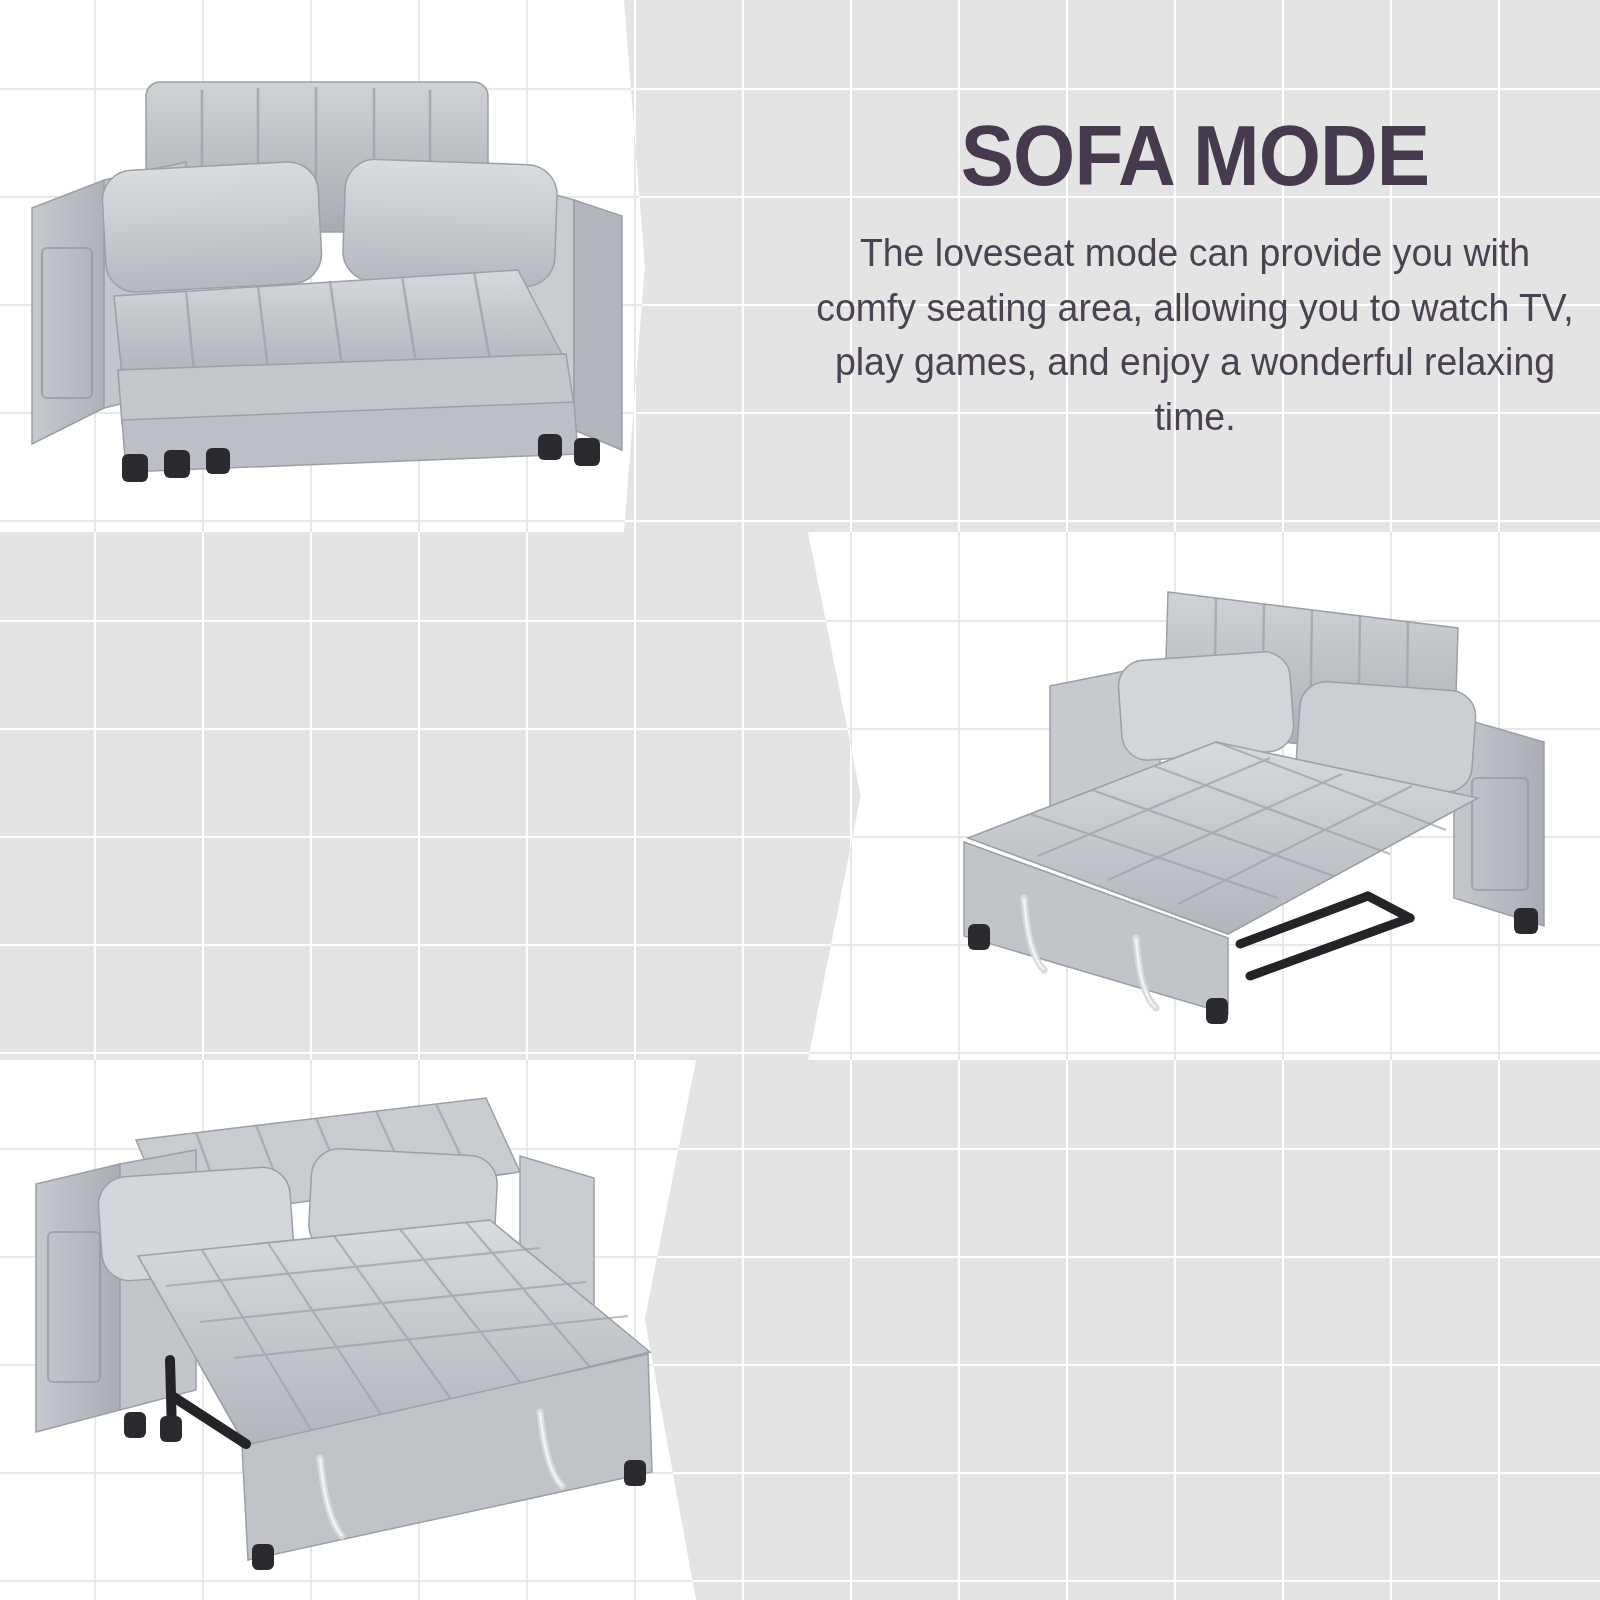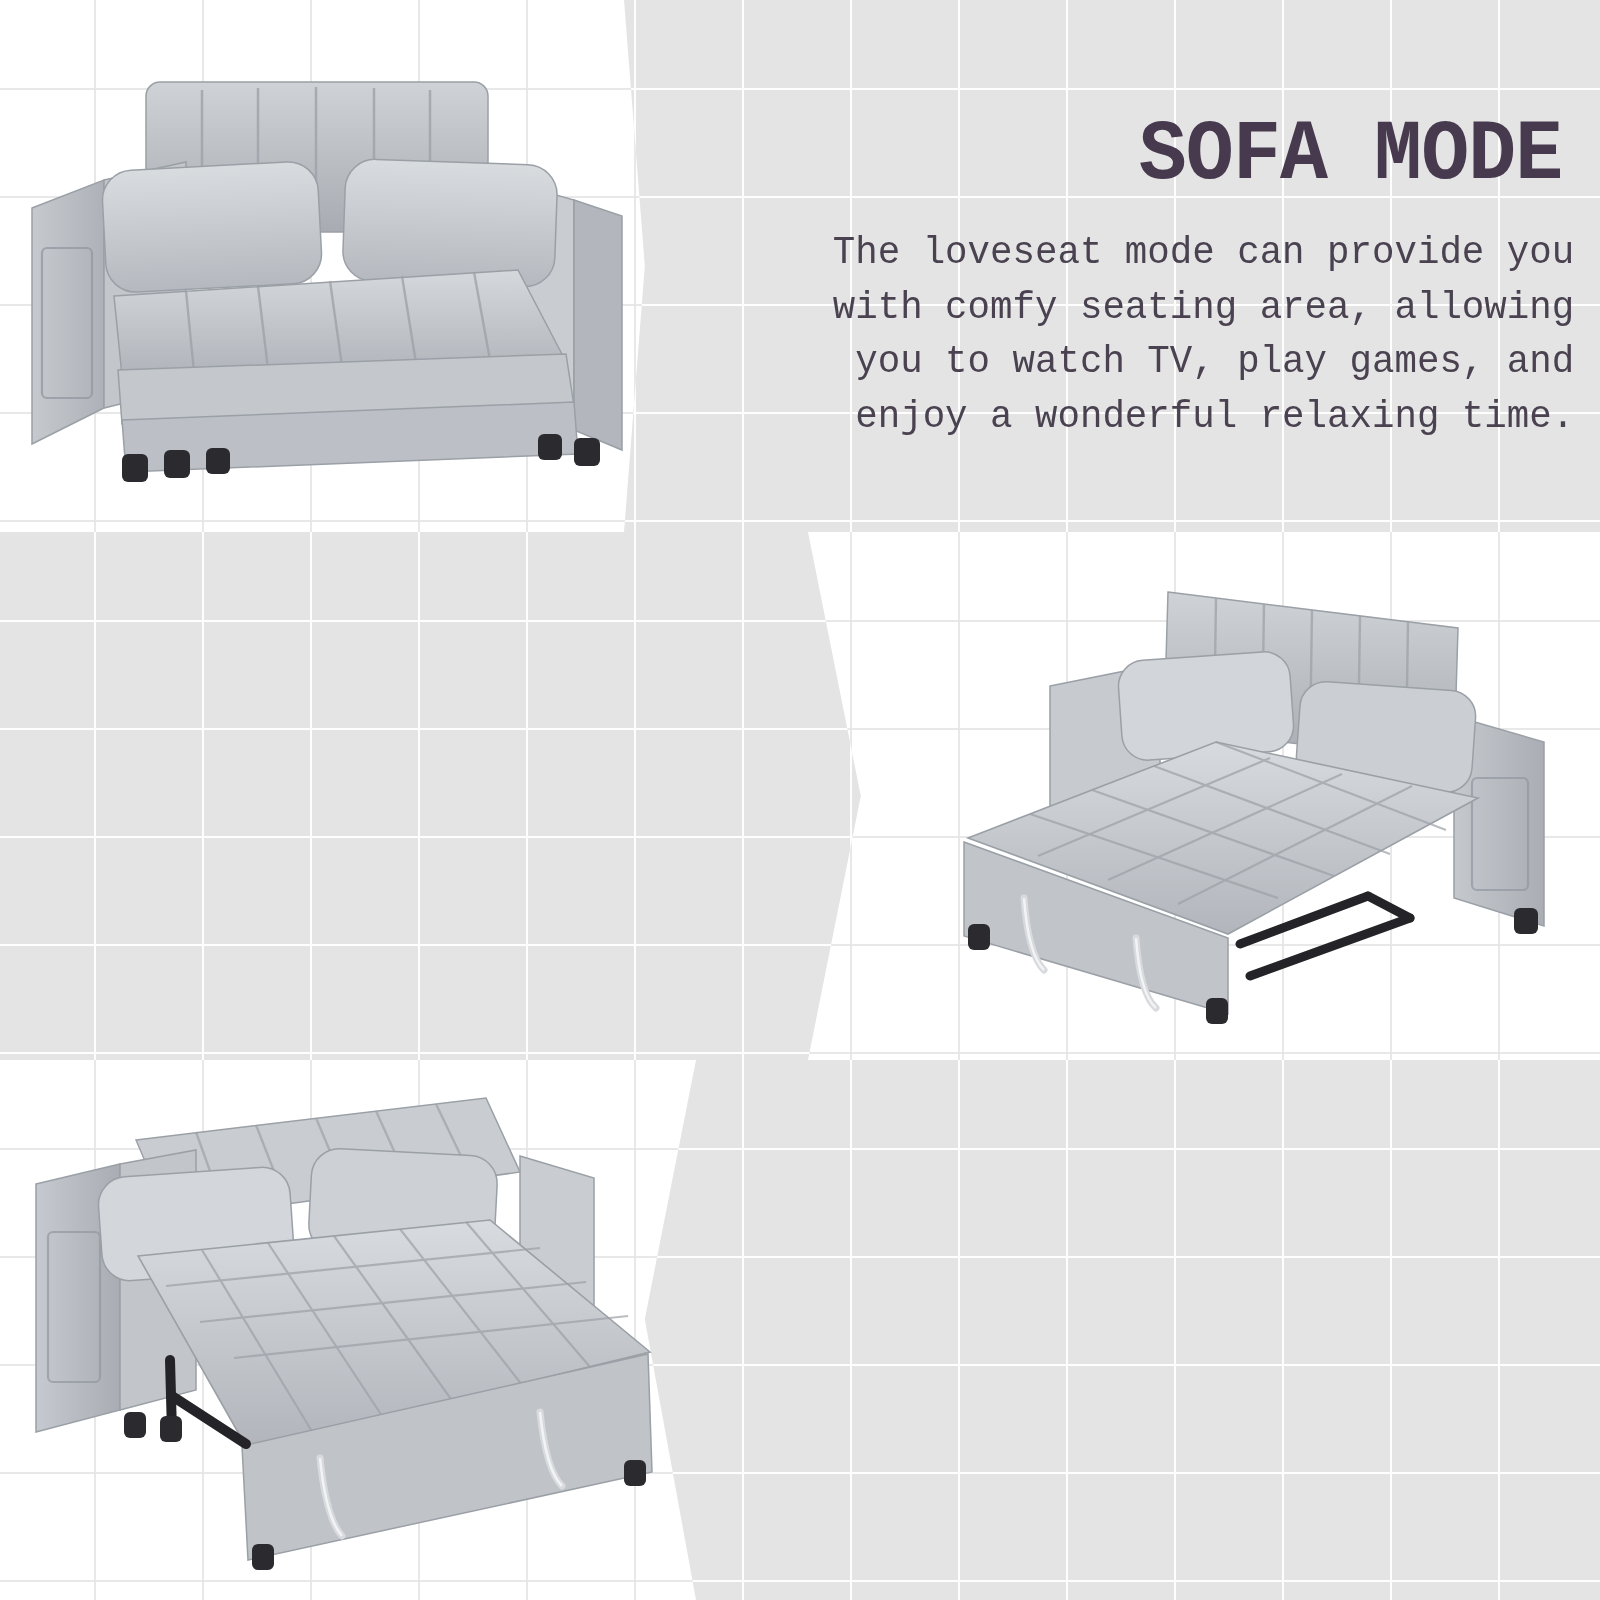--- a/index.html
+++ b/index.html
@@ -67,21 +67,21 @@
     background:#e4e4e4;
     clip-path:polygon(
       100% 0, 100% 100%,
       43.5% 100%,
       40.3% 48%,
       43.5% 0%
     );
   }
 
   
-  .textblock { position:absolute; text-align:right;font-family:Liberation Mono, monospace; }
+  .textblock { position:absolute; text-align:center; }
   .heading {
     font-weight:bold;
     font-size:86px;
     line-height:1.0;
     letter-spacing:-1px;
     color:#473A4E;
     transform:scaleX(.93);
     white-space:nowrap;
   }
   .body-copy {

